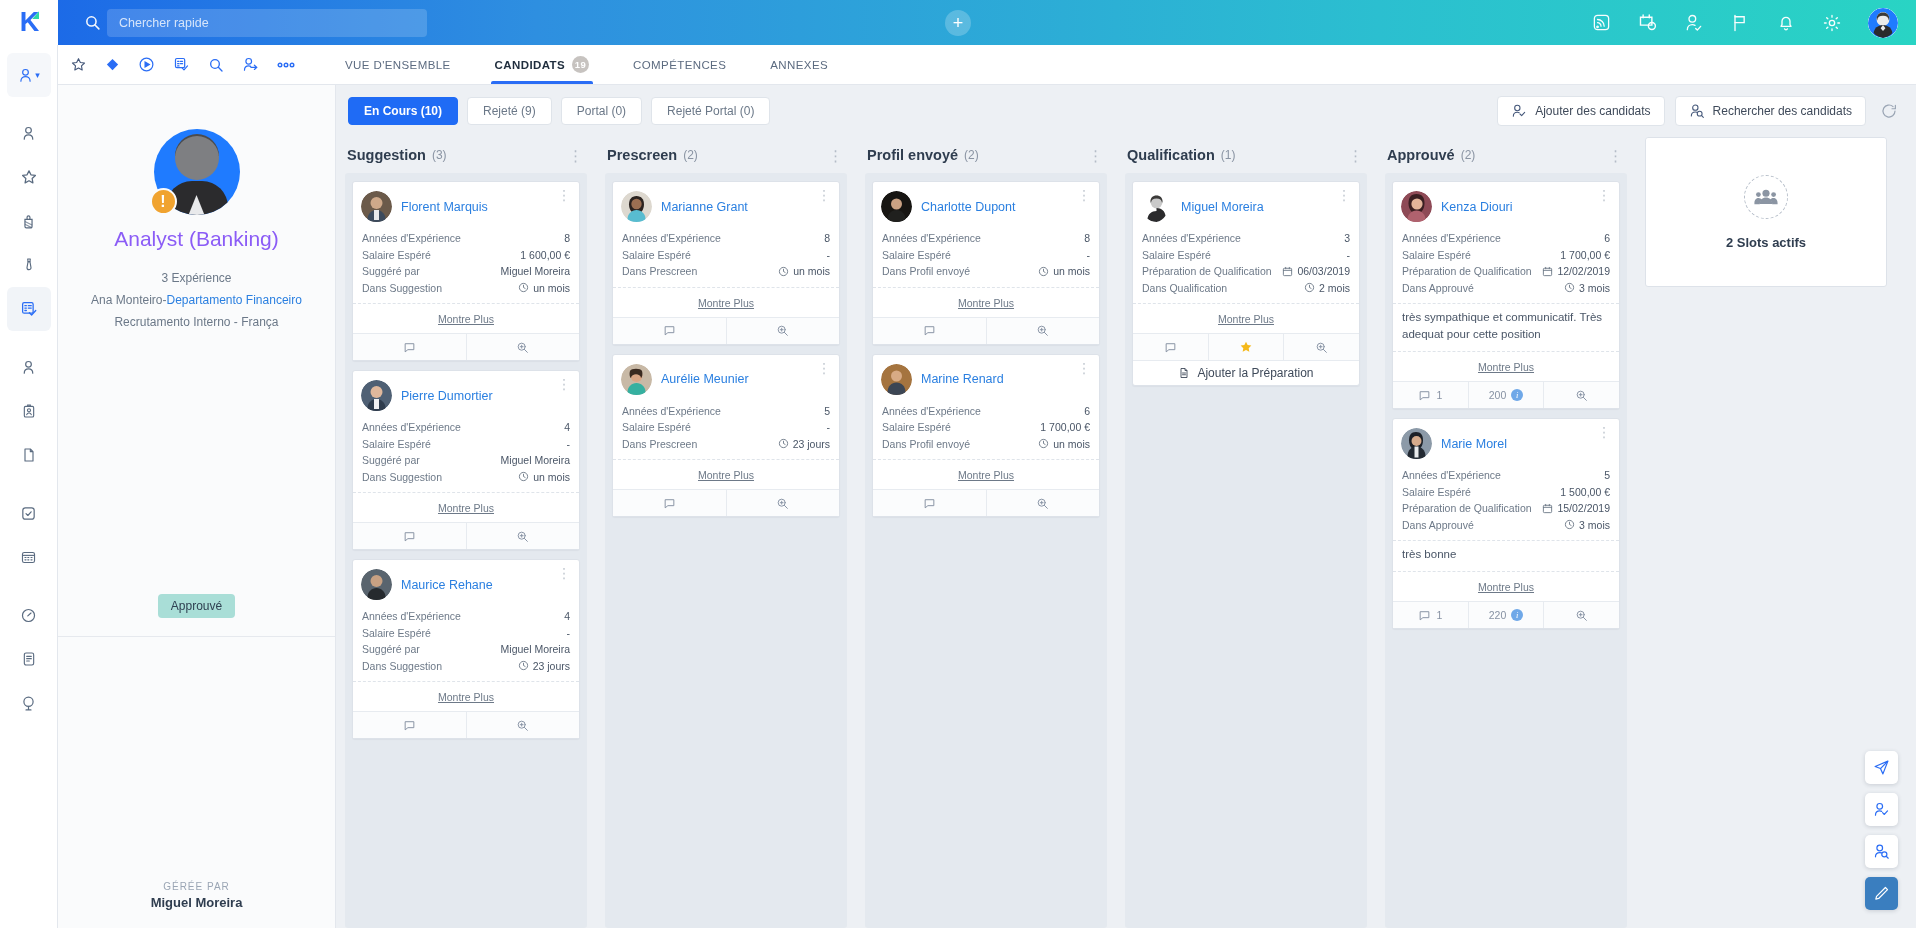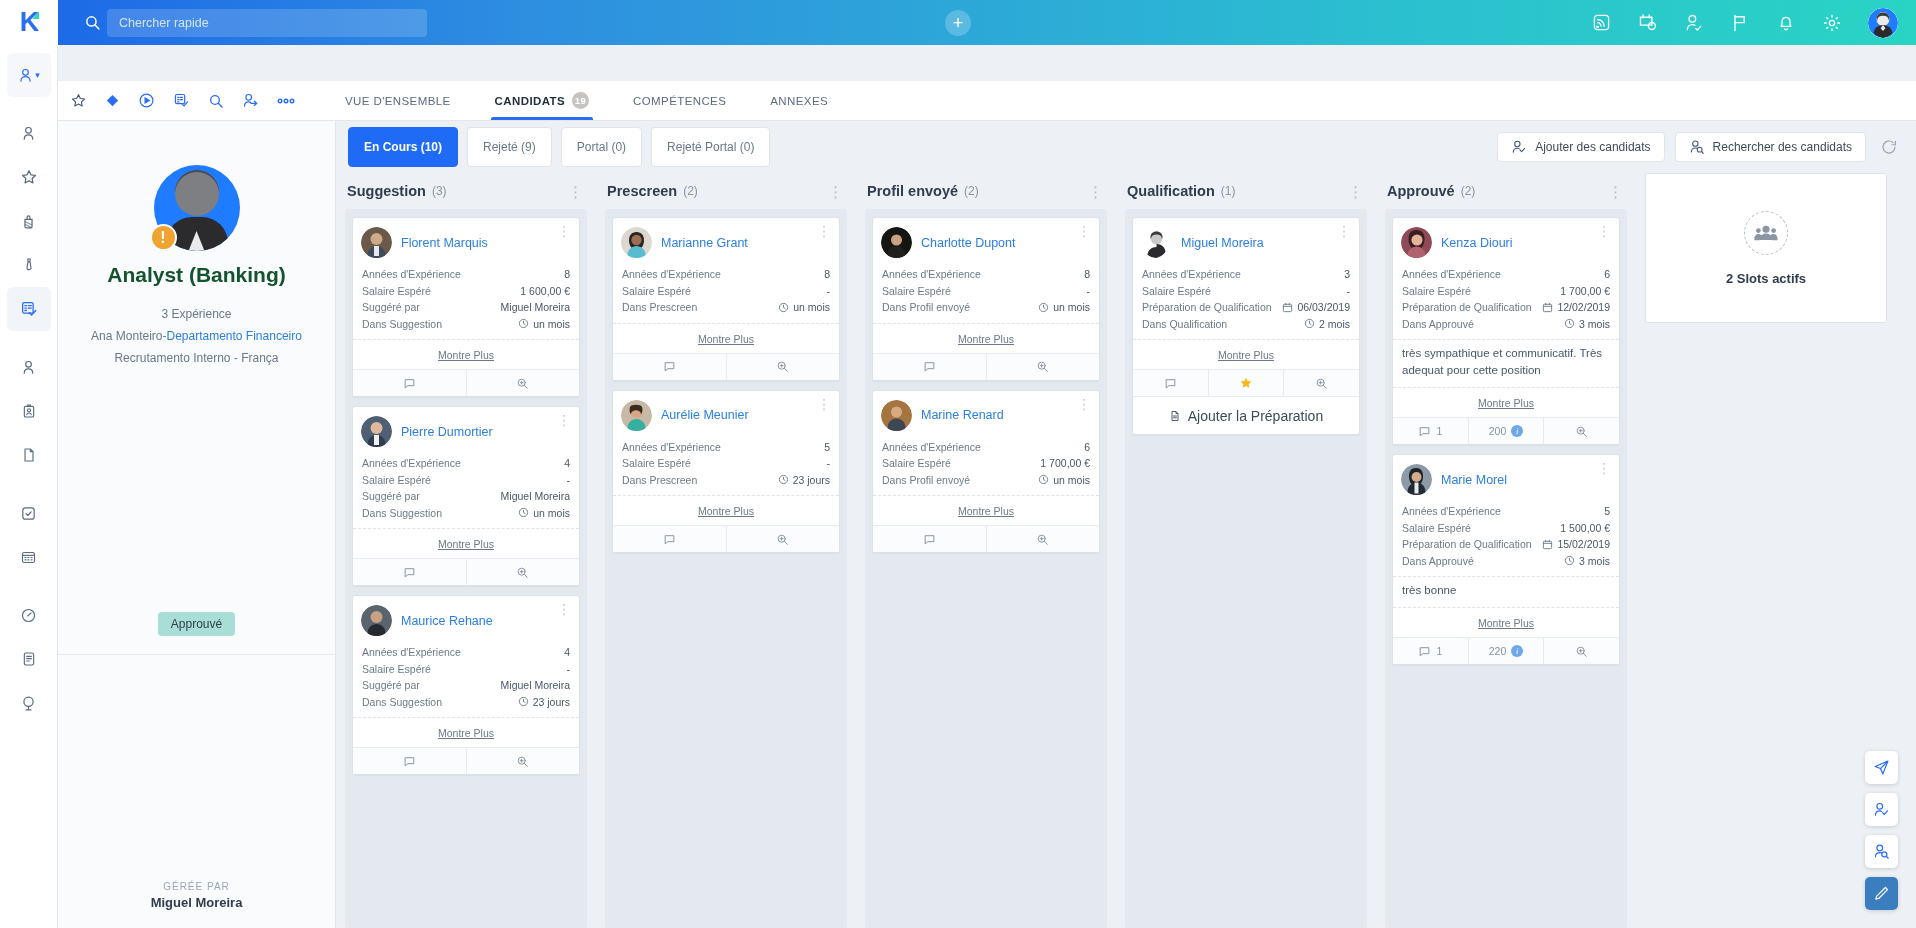--- a/index.html
+++ b/index.html
@@ -71,21 +71,21 @@
   .rail-item {
     width: 44px; height: 44px; display: flex; align-items: center; justify-content: center;
     color: #5a6b80; cursor: pointer; border-radius: 6px; margin-bottom: 0px; position: relative;
   }
   .rail-item.active { background: #f1f4f8; color: #2a6df5; }
   .rail-item.sel-top { background: #f5f7fa; color: #2a6df5; }
   .rail-chev { font-size: 9px; margin-left: 1px; }
   .rail-gap { height: 14px; }
 
   
-  .main { flex: 1; display: flex; flex-direction: column; min-width: 0; background: #edf0f4; margin-top: 36px; }
+  .main { flex: 1; display: flex; flex-direction: column; min-width: 0; background: #edf0f4; }
 
   .tabbar {
     height: 40px; flex: 0 0 40px; background: #fff;
     display: flex; align-items: stretch; border-bottom: 1px solid #e3e7ed;
     padding-left: 12px;
   }
   .tab-icons { display: flex; align-items: center; gap: 18px; padding-right: 28px; }
   .tab-ico { color: #45587a; display:flex; cursor: pointer; }
   .tab-ico.blue { color: #2a6df5; }
   .tabs { display: flex; align-items: stretch; gap: 0; }
@@ -138,21 +138,21 @@
   .job-avatar .circ .photo-shirt {
     position: absolute; left: 50%; bottom: 0; transform: translateX(-50%);
     width: 16px; height: 20px; background: #e9eaec; clip-path: polygon(50% 0,100% 100%,0 100%);
   }
   .job-alert {
     position: absolute; left: -4px; bottom: 0px;
     width: 27px; height: 27px; border-radius: 50%; background: #f0a330;
     color: #fff; display: flex; align-items: center; justify-content: center;
     font-size: 16px; font-weight: bold; line-height: 1; border: 2px solid #fafbfc;
   }
-  .job-title { margin-top: 12px; font-size: 21px; color: #14532d; font-weight: bold; }
+  .job-title { margin-top: 12px; font-size: 21px; color: #8b5cf6; font-weight: normal; }
   .job-meta { margin-top: 16px; font-size: 12px; color: #6b7888; line-height: 22px; }
   .job-meta a { color: #2a7fe0; text-decoration: none; }
   .job-rates { margin-top: 42px; font-size: 12px; color: #6b7888; line-height: 21px; }
   .job-rates b { color: #344256; font-weight: bold; }
   .job-status-wrap {
     margin-top: auto; padding: 16px 0 18px; text-align: center;
     border-bottom: 1px solid #e6e9ee;
   }
   .job-status {
     display: inline-block; background: #a9ded7; color: #2f4152;
@@ -164,21 +164,21 @@
   .spacer-flex { flex: 1; }
 
   
   .board-area { flex: 1; display: flex; flex-direction: column; min-width: 0; }
   .board-toolbar {
     height: 52px; flex: 0 0 52px; display: flex; align-items: center;
     padding: 0 18px 0 12px; background: #edf0f4;
   }
   .filters { display: flex; gap: 9px; }
   .fbtn {
-    height: 40px; padding: 0 15px; border-radius: 4px; border: 1px solid #dfe4ea;
+    height: 28px; padding: 0 15px; border-radius: 4px; border: 1px solid #dfe4ea;
     background: #fff; color: #6b7888; font-size: 12px; cursor: pointer;
     display: flex; align-items: center; font-family: "Liberation Sans", sans-serif;
   }
   .fbtn.active { background: #1f6bf5; border-color: #1f6bf5; color: #fff; font-weight: bold; }
   .tool-right { margin-left: auto; display: flex; align-items: center; gap: 10px; }
   .abtn {
     height: 30px; padding: 0 13px; border-radius: 4px; border: 1px solid #dfe4ea;
     background: #fff; color: #3f4a5a; font-size: 12px; cursor: pointer;
     display: flex; align-items: center; gap: 8px; font-family: "Liberation Sans", sans-serif;
   }
@@ -220,21 +220,21 @@
   }
   .act + .act { border-left: 1px solid #e7ebf0; }
   .act.star { color: #f5b91b; }
   .badge-i {
     width: 12px; height: 12px; border-radius: 50%; background: #6fa8e8; color: #fff;
     font-size: 8.5px; display: inline-flex; align-items: center; justify-content: center;
     font-style: italic; font-family: "Liberation Serif", serif;
   }
   .card-footer-btn {
     display: flex; align-items: center; justify-content: center; gap: 7px;
-    height: 38px; border-top: 1px solid #e7ebf0; color: #3f4a5a; font-size: 14px; cursor: pointer;
+    height: 25px; border-top: 1px solid #e7ebf0; color: #3f4a5a; font-size: 12px; cursor: pointer;
   }
   .placed-card {
     background: #fff; border: 1px solid #dde2e9; border-radius: 3px;
     height: 150px; display: flex; flex-direction: column;
     align-items: center; justify-content: center; gap: 16px;
   }
   .placed-ico {
     width: 44px; height: 44px; border-radius: 50%; border: 1.5px dashed #b6bec9;
     display: flex; align-items: center; justify-content: center; color: #8b95a3;
   }

